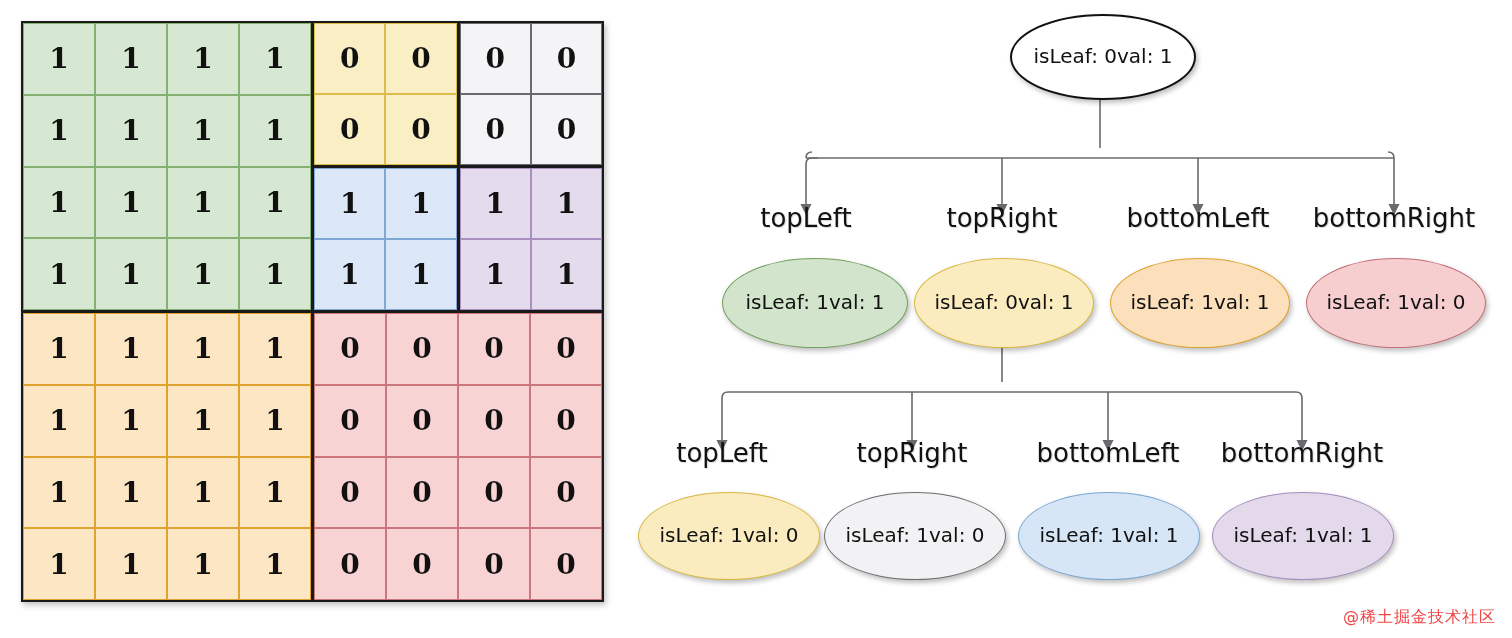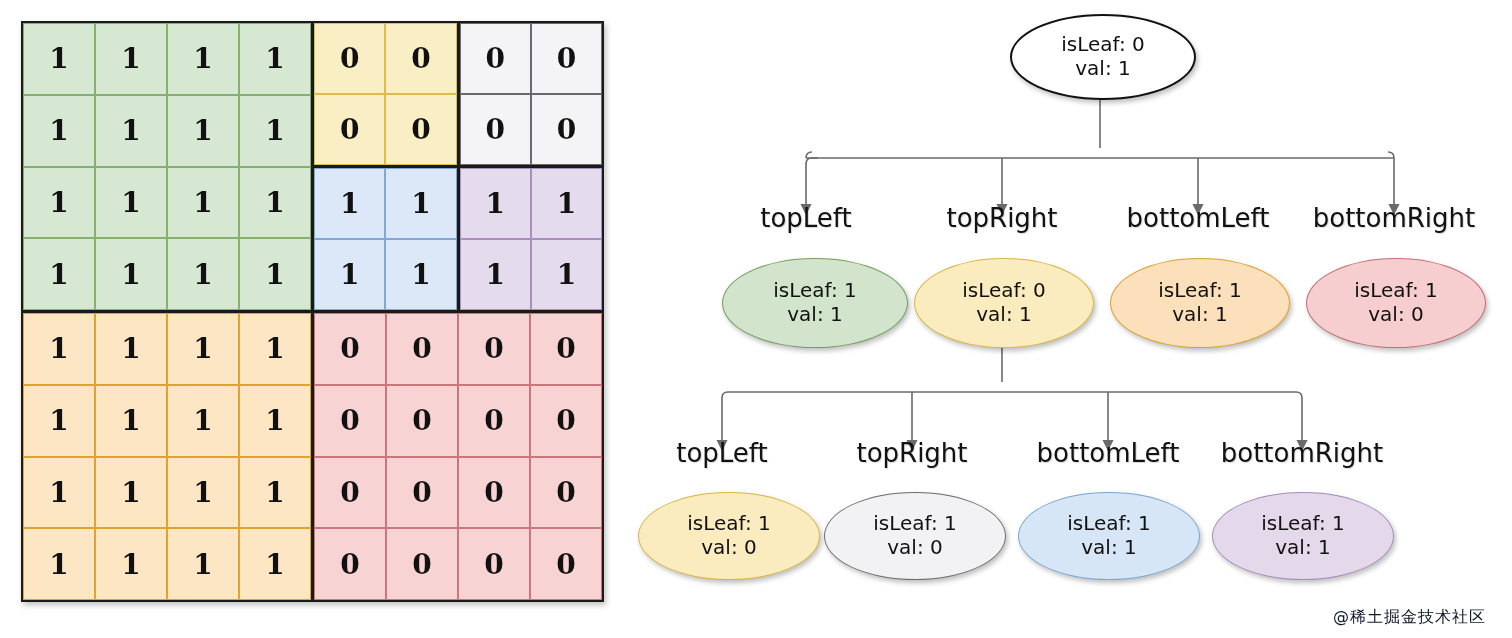--- a/index.html
+++ b/index.html
@@ -35,21 +35,21 @@
   .c-blue   {background:#dce8f7;border:1px solid #7fa8d4;}
   .c-purple {background:#e4dcec;border:1px solid #a98fc0;}
   .c-red    {background:#f8d3d4;border:1px solid #c9767c;}
 
   .quad.tr{gap:3px;background:#1a1a1a;}
 
   
   #tree-panel{position:absolute;left:612px;top:0;width:900px;height:638px;}
   #tree-svg{position:absolute;left:0;top:0;}
 
-  .node{position:absolute;display:flex;flex-direction:column;
+  .node{position:absolute;display:flex;flex-direction:row;
     align-items:center;justify-content:center;
     border-radius:50%;
     font-size:20px;line-height:1.18;color:#111;
     font-family:"DejaVu Sans", sans-serif;
     box-shadow:2px 3px 5px rgba(0,0,0,.25);
     text-align:center;}
   .node span{display:block;white-space:nowrap;}
 
   .n-white {background:#ffffff;border:2.5px solid #111111;}
   .n-green {background:#d2e5cc;border:1.5px solid #73a05c;}
@@ -58,22 +58,22 @@
   .n-red   {background:#f6ced0;border:1.5px solid #c26f75;}
   .n-gray  {background:#f2f2f4;border:1.5px solid #6e6e72;}
   .n-blue  {background:#d6e6f6;border:1.5px solid #7ba7d2;}
   .n-purple{background:#e3d9ea;border:1.5px solid #a78cbe;}
 
   .edge-label{position:absolute;font-size:26px;color:#111;
     font-family:"DejaVu Sans", sans-serif;white-space:nowrap;
     transform:translateX(-50%);
     text-shadow:1px 1px 1px rgba(0,0,0,.16);}
 
-  #watermark{position:absolute;right:26px;bottom:10px;
-    font-size:16px;color:#0f172a;letter-spacing:1px;
+  #watermark{position:absolute;right:16px;bottom:10px;
+    font-size:16px;color:#ef4444;letter-spacing:1px;
     font-family:"DejaVu Sans", sans-serif;}
 </style>
 </head>
 <body>
 
 <div id="stage">
 
   <div id="grid-panel">
 
     <div class="quad leaf" id="q-tl">

